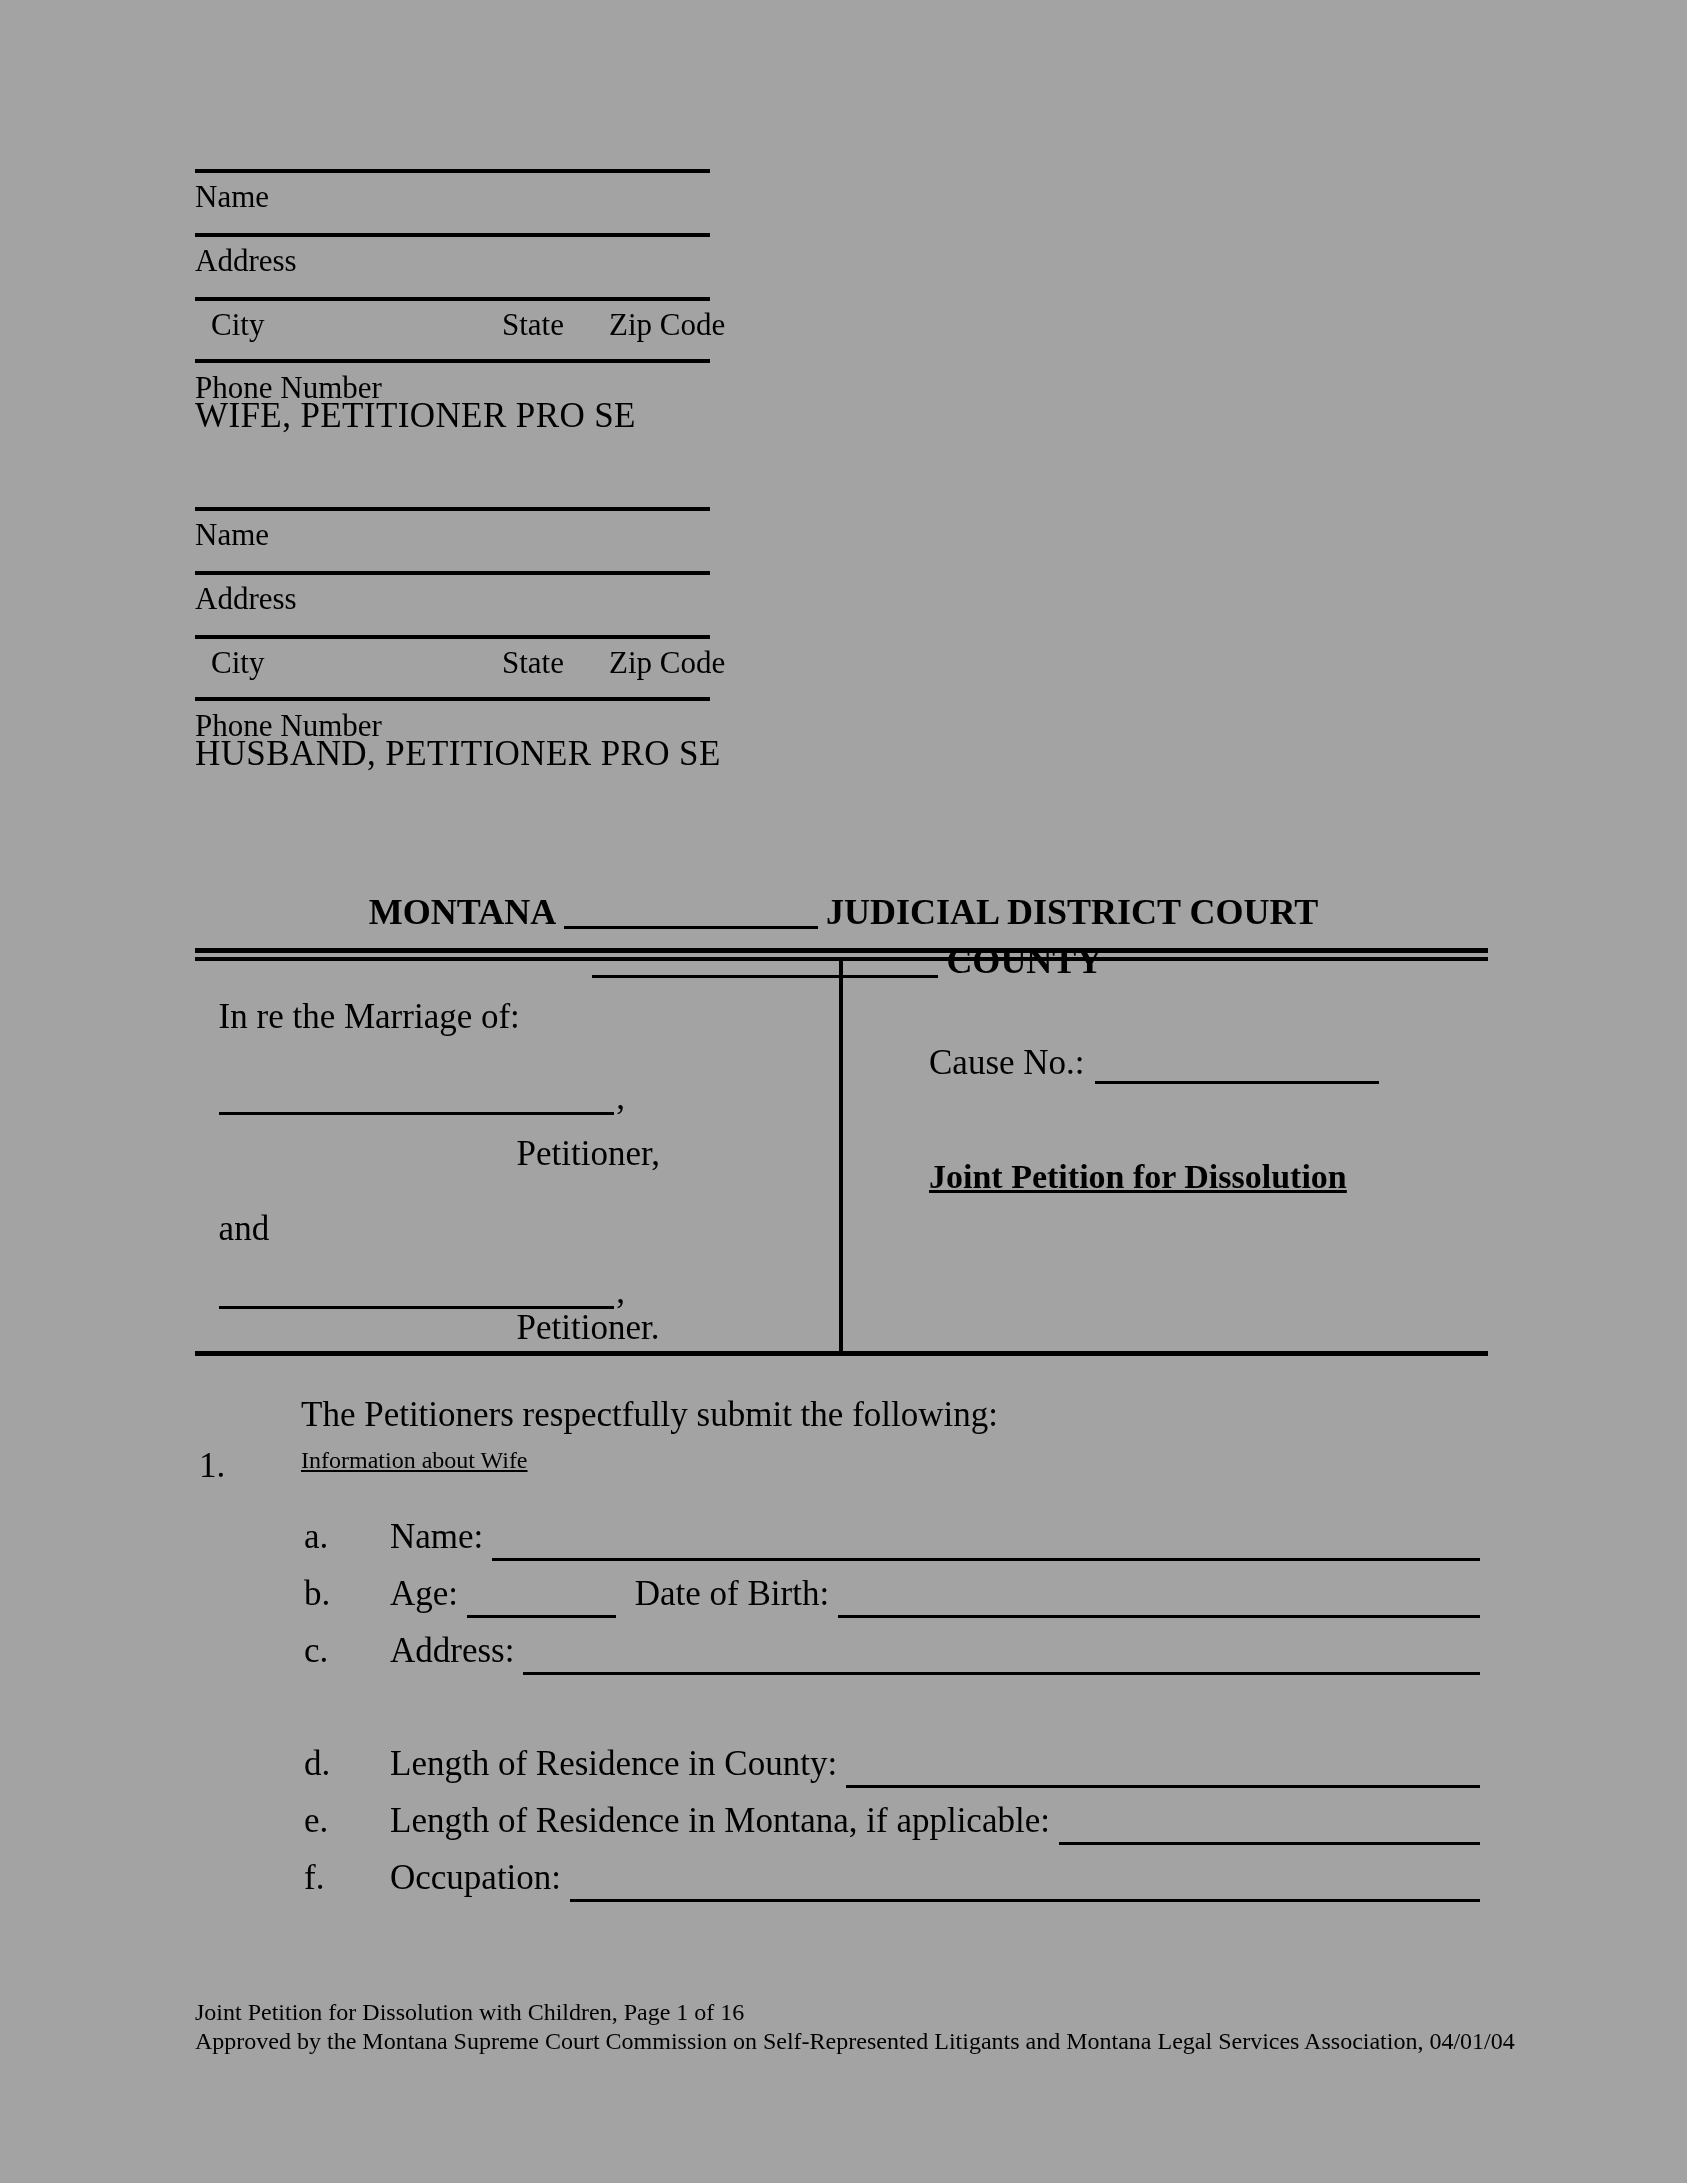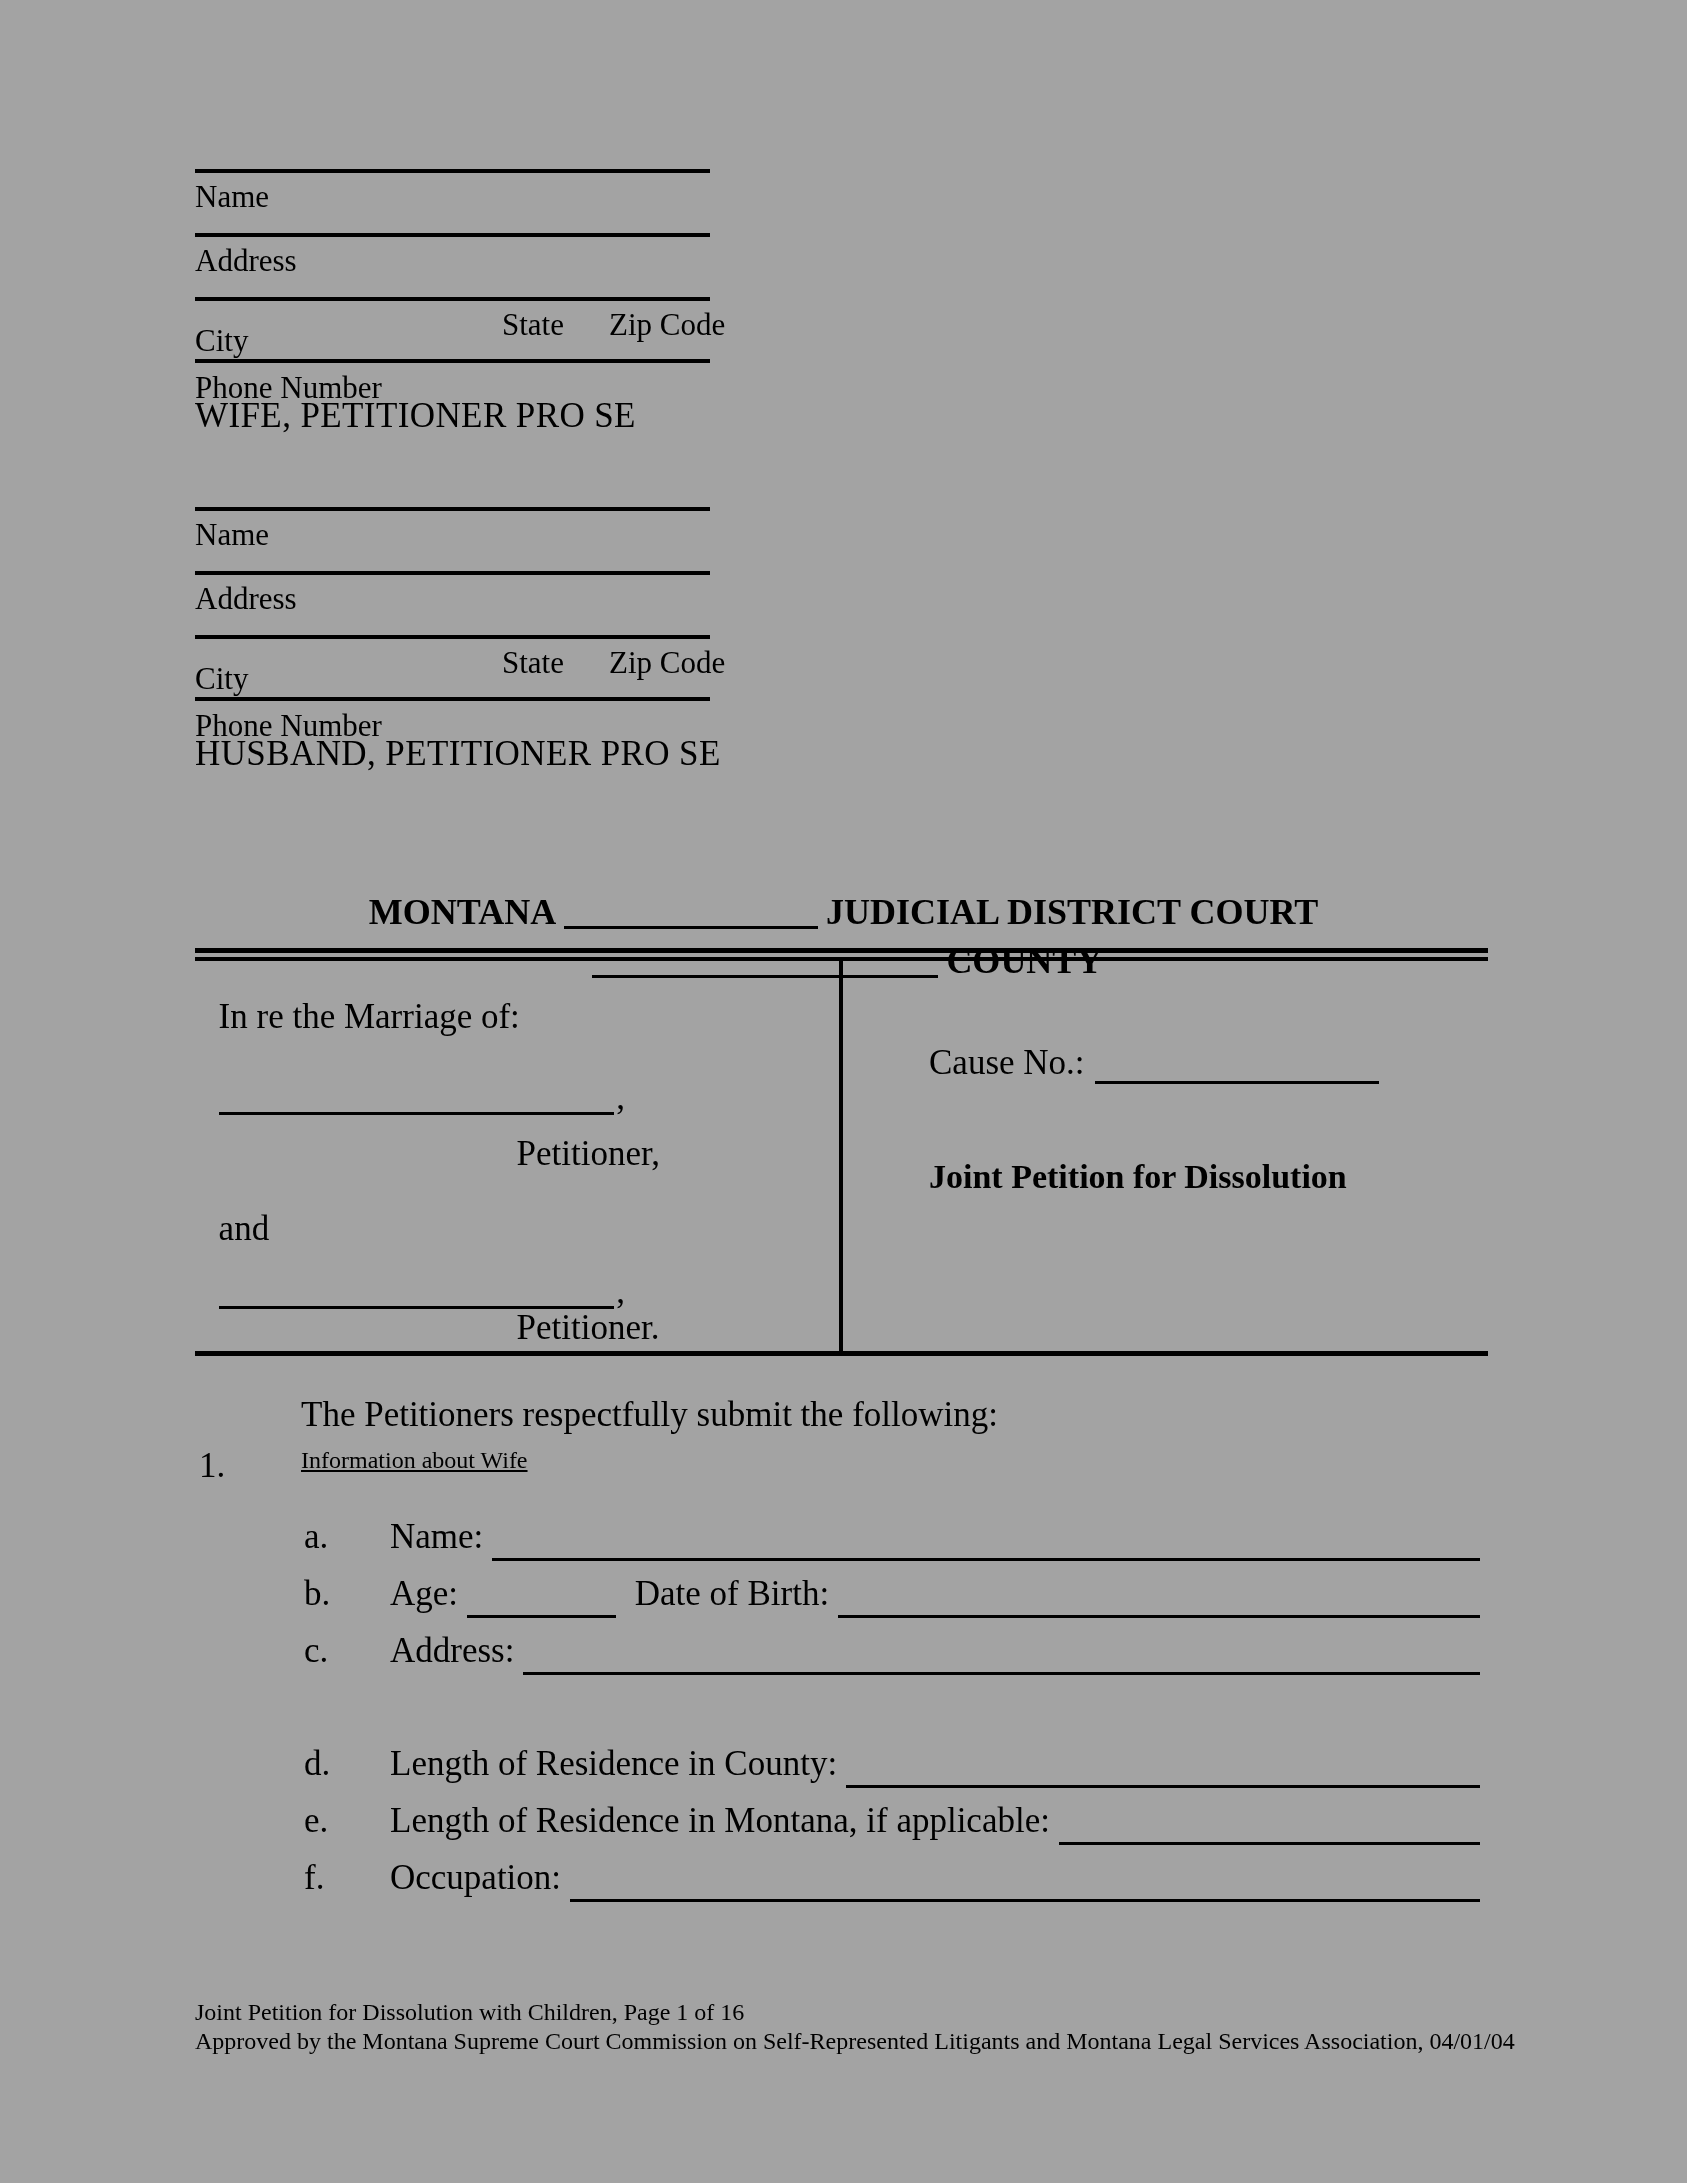--- a/index.html
+++ b/index.html
@@ -5,21 +5,21 @@
   html,body{margin:0;padding:0;background:#e8e8e8;}
   .page{
     position:relative; width:1687px; height:2184px; background:#a3a3a3;
     font-family:"Liberation Serif", serif; color:#000; overflow:hidden;
   }
   
   .pblock{position:absolute; left:195px; width:515px; height:279px;}
   .pblock .rule{position:absolute; left:0; width:100%; height:3.5px; background:#000;}
   .rule-1{top:0;} .rule-2{top:64px;} .rule-3{top:128px;} .rule-4{top:190px;}
   .plabel{position:absolute; left:0; font-size:31px; line-height:1; white-space:nowrap;}
-  .l-name{top:12.2px;} .l-addr{top:76px;} .l-city{top:156px;}
+  .l-name{top:12.2px;} .l-addr{top:76px;} .l-city{top:140px;margin-left:16px;}
   .l-state{top:140px; left:307px;} .l-zip{top:140px; left:414px;}
   .l-phone{top:203px;}
   .role{position:absolute; left:0; top:229px; font-size:35px; line-height:1; white-space:nowrap; letter-spacing:0.4px;}
   .block-wife{top:169px;} .block-husband{top:507px;}
   
   .court-heading{position:absolute; left:0; top:844px; width:1687px; text-align:center;
     font-weight:bold; font-size:36px; line-height:49px; white-space:nowrap;margin-top:44px;}
   .u{display:inline-block; border-bottom:3.5px solid #000;}
   .court-heading .u{height:26px; vertical-align:-5.2px; margin:0 7.9px;}
   .u-district{width:254px;} .u-county{width:346px;}
@@ -35,21 +35,21 @@
   .cap-line .u{width:395px; height:39px;}
   .cap-line .comma{line-height:1; margin-left:2.6px;}
   .cap-line-1{top:112px;} .cap-line-2{top:306px;}
   .pet-1{position:absolute; left:298px; top:175px; line-height:1;}
   .and-label{position:absolute; left:0; top:250px; line-height:1;}
   .pet-2{position:absolute; left:298px; top:349px; line-height:1;}
   .cap-right{position:absolute; left:734px; top:0; width:550px;}
   .cause-line{position:absolute; left:0; top:84px; display:flex; align-items:flex-end; white-space:nowrap;}
   .cause-line .clabel{line-height:1; padding-bottom:4.4px;}
   .cause-line .u{width:284px; height:35px; margin-left:10.5px;}
-  .doc-title{position:absolute; left:0; top:199px; font-weight:bold; font-size:34px; line-height:1; white-space:nowrap;}
+  .doc-title{position:absolute; left:0; top:199px; font-weight:bold; font-size:34px; line-height:1; white-space:nowrap;text-decoration:underline;}
   
   .intro{position:absolute; left:301px; top:1397px; font-size:35px; line-height:1; white-space:nowrap;}
   .item-number{position:absolute; left:199px; top:1448px; font-size:35px; line-height:1;}
   .item-title{position:absolute; left:301px; top:1448px; font-size:24px; line-height:1; white-space:nowrap;text-decoration:underline;}
   .frow{position:absolute; left:304px; width:1176px; height:45px; display:flex;
     align-items:flex-end; font-size:35px; white-space:nowrap;}
   .frow .letter{flex:none; width:86px; line-height:1; padding-bottom:7px;}
   .frow .flabel{flex:none; line-height:1; padding-bottom:7px; padding-right:8.7px;}
   .frow .u{height:31px;}
   .u.grow{flex:1;}

